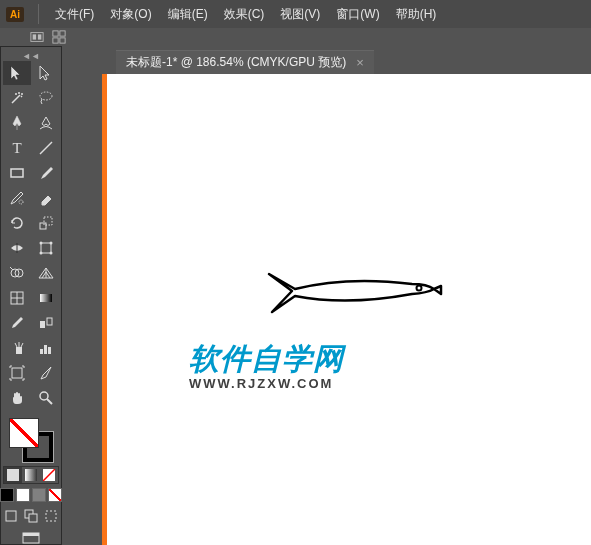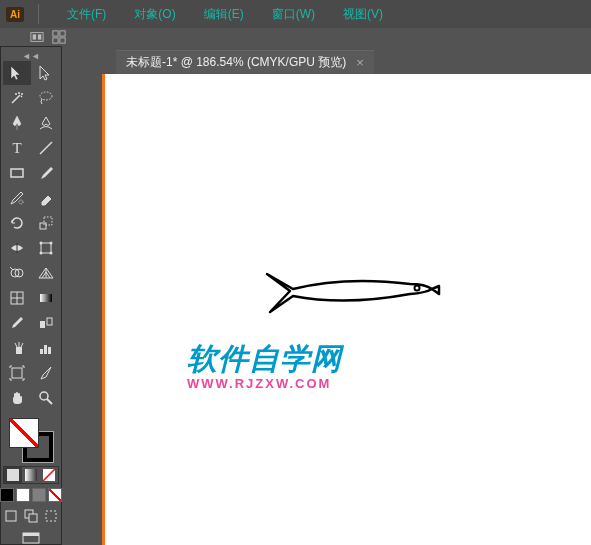--- a/index.html
+++ b/index.html
@@ -4,21 +4,21 @@
   <style>
     * { margin: 0; padding: 0; box-sizing: border-box; user-select: none; }
     body { width: 591px; height: 545px; background: #4a4a4a; font-family: "Microsoft YaHei", sans-serif; font-size: 12px; overflow: hidden; }
     
     .titlebar { height: 28px; background: #4a4a4a; display: flex; align-items: center; }
     .app-icon { width: 30px; height: 28px; display: flex; align-items: center; justify-content: center; }
     .ai-badge { background: #3a2a1a; color: #ff9a00; font-weight: bold; font-size: 10px; padding: 2px 4px; border-radius: 2px; }
     .separator { width: 1px; height: 20px; background: #666; margin: 0 8px; }
     
     .menubar { display: flex; align-items: center; }
-    .menu-item { color: #14b8a6; padding: 0 8px; height: 28px; display: flex; align-items: center; cursor: pointer; margin-left: 12px; }
+    .menu-item { color: #e5e5e5; padding: 0 8px; height: 28px; display: flex; align-items: center; cursor: pointer; }
     
     .doc-controls { height: 18px; background: #535353; display: flex; align-items: center; padding-left: 30px; }
     .doc-icon { width: 14px; height: 14px; margin-right: 8px; }
     
     .main-area { display: flex; height: calc(100% - 46px); }
     
     .toolbar { width: 62px; background: #535353; border: 1px solid #2a2a2a; padding: 4px 2px; display: flex; flex-direction: column; }
     .toolbar-expand { height: 12px; display: flex; justify-content: center; align-items: center; color: #aaa; font-size: 9px; }
     .tool-grid { display: grid; grid-template-columns: 1fr 1fr; gap: 1px; margin-bottom: 4px; }
     .tool { width: 28px; height: 24px; display: flex; align-items: center; justify-content: center; cursor: pointer; color: #ddd; }
@@ -40,41 +40,43 @@
     
     .draw-modes { margin-top: 6px; display: flex; gap: 4px; justify-content: center; }
     .draw-mode { width: 16px; height: 16px; display: flex; justify-content: center; align-items: center; }
     
     .workspace { flex: 1; display: flex; flex-direction: column; background: #535353; padding-left: 40px; }
     .tab-bar { height: 28px; display: flex; background: #535353; padding-top: 4px; }
     .tab-spacer { width: 14px; }
     .tab { background: #5a5a5a; color: #eee; padding: 4px 10px; display: flex; align-items: center; gap: 10px; font-size: 12px; border-top: 1px solid #666; }
     .tab-close { color: #aaa; cursor: pointer; font-size: 13px; }
     
-    .canvas-area { flex: 1; background: white; margin-left: 0; position: relative; overflow: hidden; border-left: 3px solid #f97316; }
+    .canvas-area { flex: 1; background: white; margin-left: 0; position: relative; overflow: hidden; border-left: 5px solid #f97316; }
     
     .fish { position: absolute; top: 190px; left: 150px; }
     .watermark { position: absolute; top: 265px; left: 82px; text-align: left; }
     .watermark-main { color: #0099cc; font-size: 30px; font-weight: bold; font-style: italic; letter-spacing: 1px; }
-    .watermark-url { color: #ec4899; font-size: 13px; font-weight: bold; letter-spacing: 2px; margin-top: -4px; }
+    .watermark-url { color: #404040; font-size: 13px; font-weight: bold; letter-spacing: 2px; margin-top: -4px; }
   </style>
 </head>
 <body>
 
 <div class="titlebar">
   <div class="app-icon">
     <span class="ai-badge">Ai</span>
   </div>
   <div class="separator"></div>
   <div class="menubar">
     <div class="menu-item">文件(F)</div>
     <div class="menu-item">对象(O)</div>
     <div class="menu-item">编辑(E)</div>
+    <div class="menu-item">效果(C)</div>
+    <div class="menu-item">视图(V)</div>
     <div class="menu-item">窗口(W)</div>
-    <div class="menu-item">视图(V)</div>
+    <div class="menu-item">帮助(H)</div>
   </div>
 </div>
 
 <div class="doc-controls">
   <svg class="doc-icon" viewBox="0 0 16 16">
       <rect x="1" y="3" width="14" height="10" fill="none" stroke="#bbb"></rect>
       <rect x="3" y="5" width="4" height="6" fill="#bbb"></rect>
       <rect x="9" y="5" width="4" height="6" fill="#bbb"></rect>
     </svg>
   <svg class="doc-icon" viewBox="0 0 16 16">

